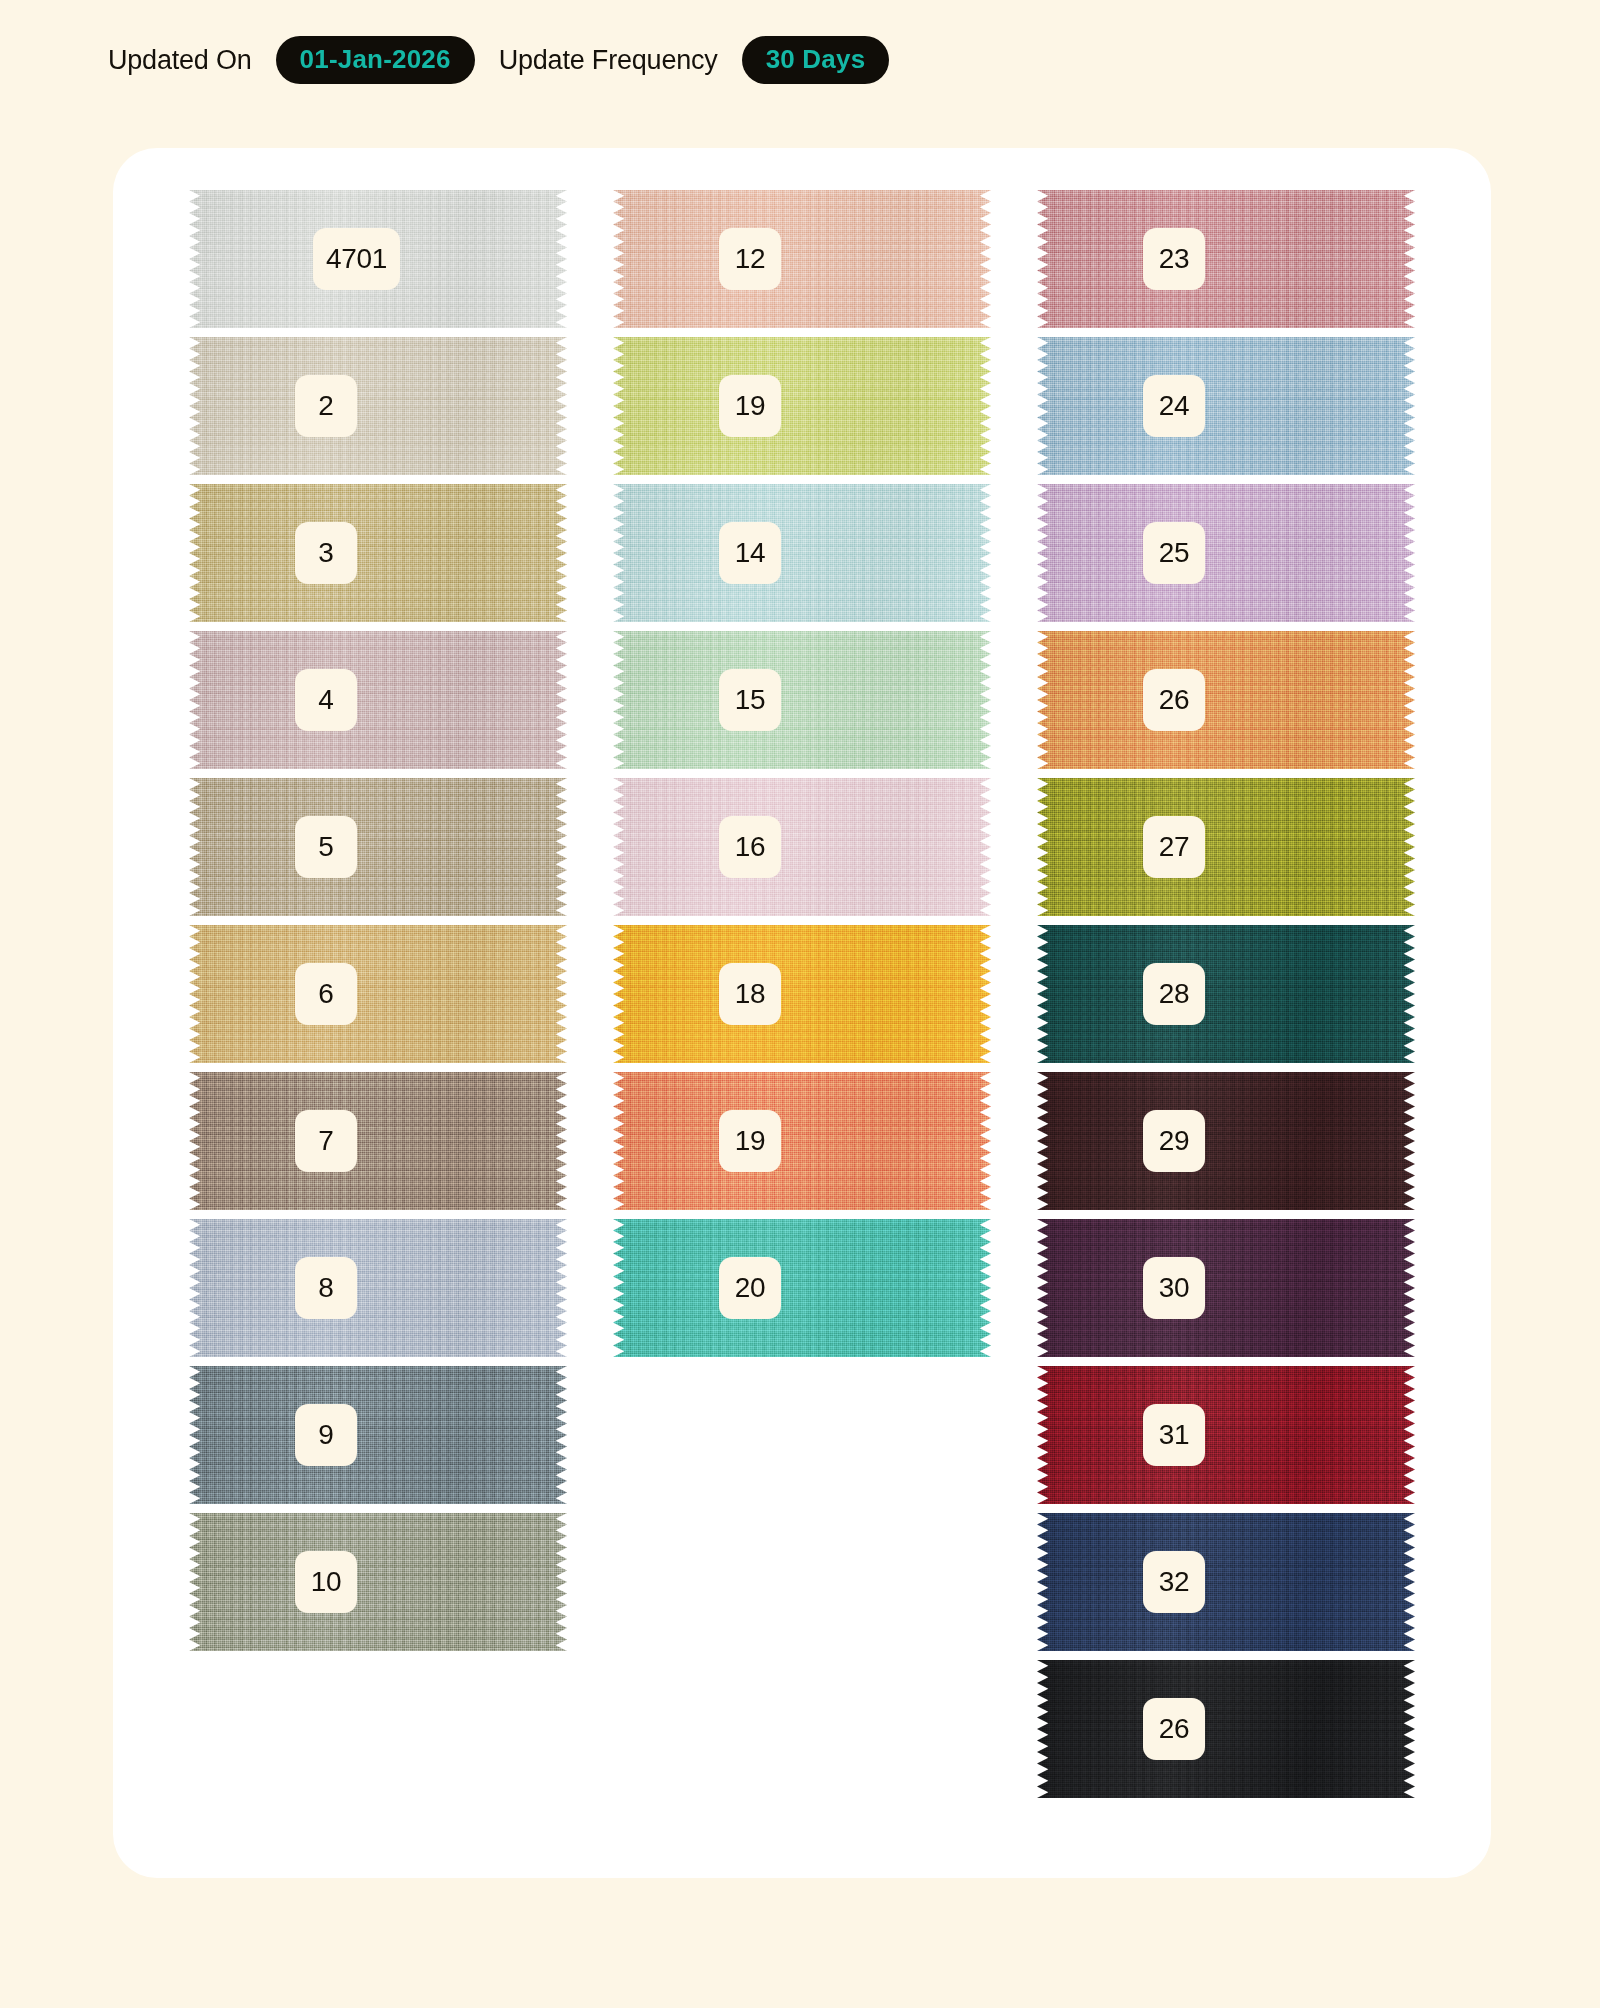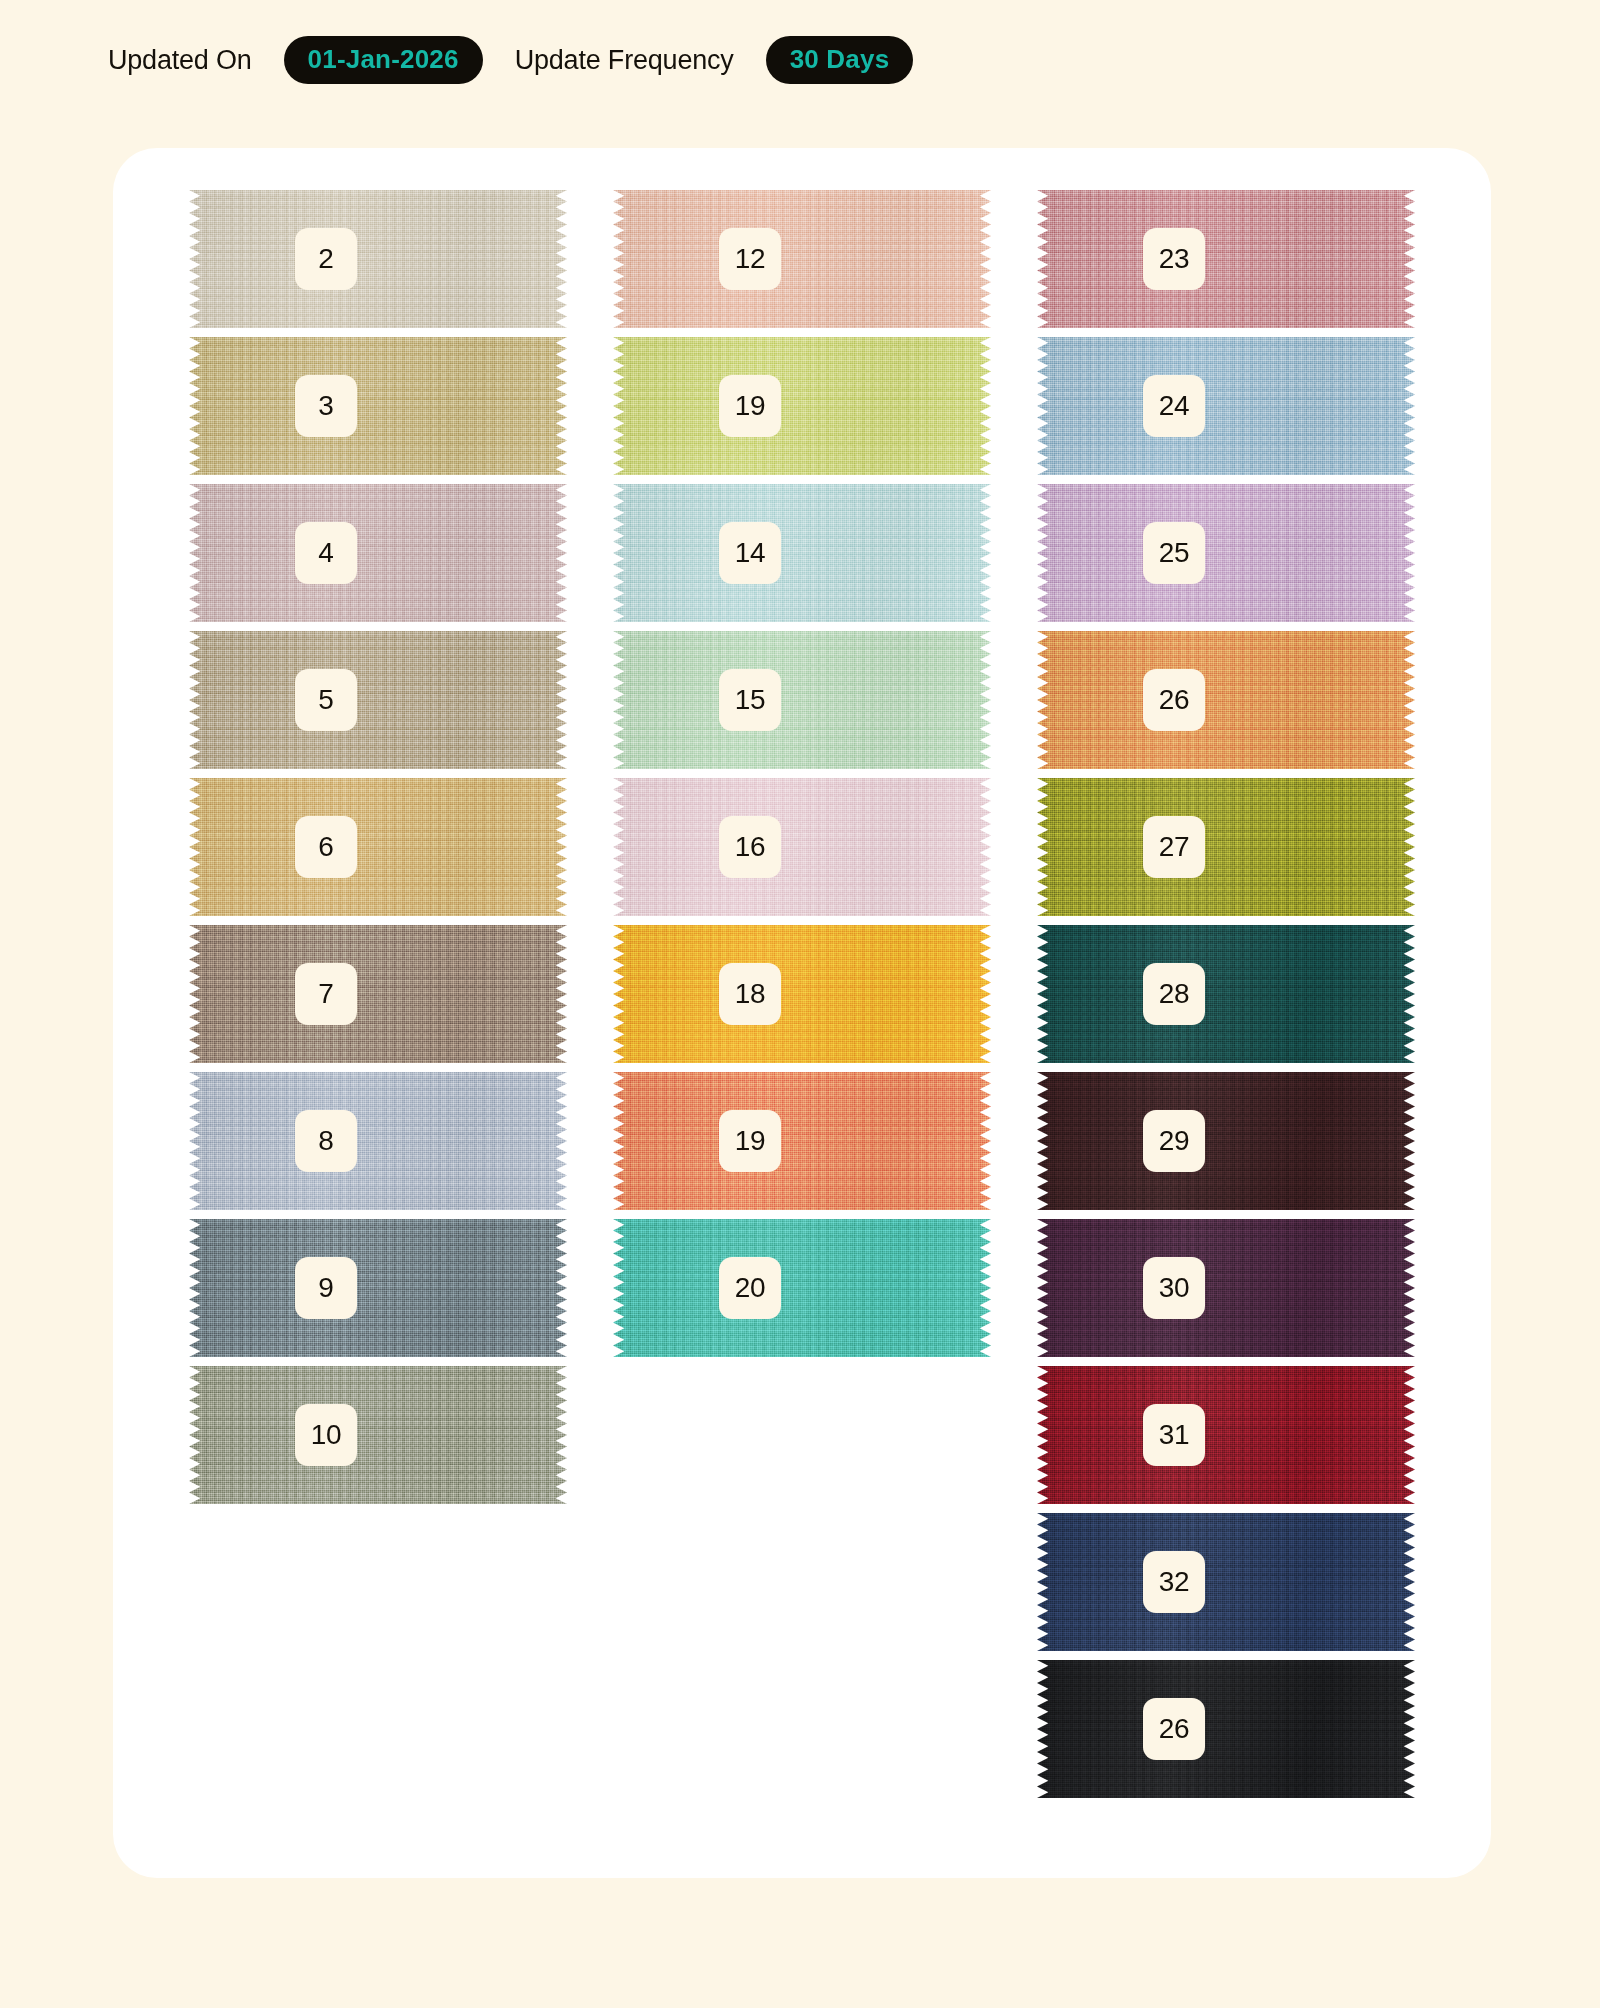--- a/index.html
+++ b/index.html
@@ -15,21 +15,21 @@
     overflow: hidden;
   }
 
   
   .header {
     position: absolute;
     top: 36px;
     left: 108px;
     display: flex;
     align-items: center;
-    gap: 32px;
+    gap: 24px;
     height: 48px;
   }
   .header-label {
     font-size: 27px;
     font-weight: 500;
     color: #15110b;
     letter-spacing: -0.2px;
     white-space: nowrap;
   }
   .pill {
@@ -176,20 +176,24 @@
   <span class="header-label">Updated On</span>
   <span class="pill">01-Jan-2026</span>
   <span class="header-label">Update Frequency</span>
   <span class="pill">30 Days</span>
 </div>
 
 <div class="card">
   <div class="grid" id="swatch-grid">
       <div class="column">
         <div class="swatch">
+          <div class="swatch-fabric" style="background: rgb(213, 216, 212);"></div>
+          <div class="swatch-badge wide">4701</div>
+        </div>
+        <div class="swatch">
           <div class="swatch-fabric" style="background: rgb(207, 199, 180);"></div>
           <div class="swatch-badge">2</div>
         </div>
         <div class="swatch">
           <div class="swatch-fabric" style="background: rgb(194, 176, 120);"></div>
           <div class="swatch-badge">3</div>
         </div>
         <div class="swatch">
           <div class="swatch-fabric" style="background: rgb(199, 174, 174);"></div>
           <div class="swatch-badge">4</div>

